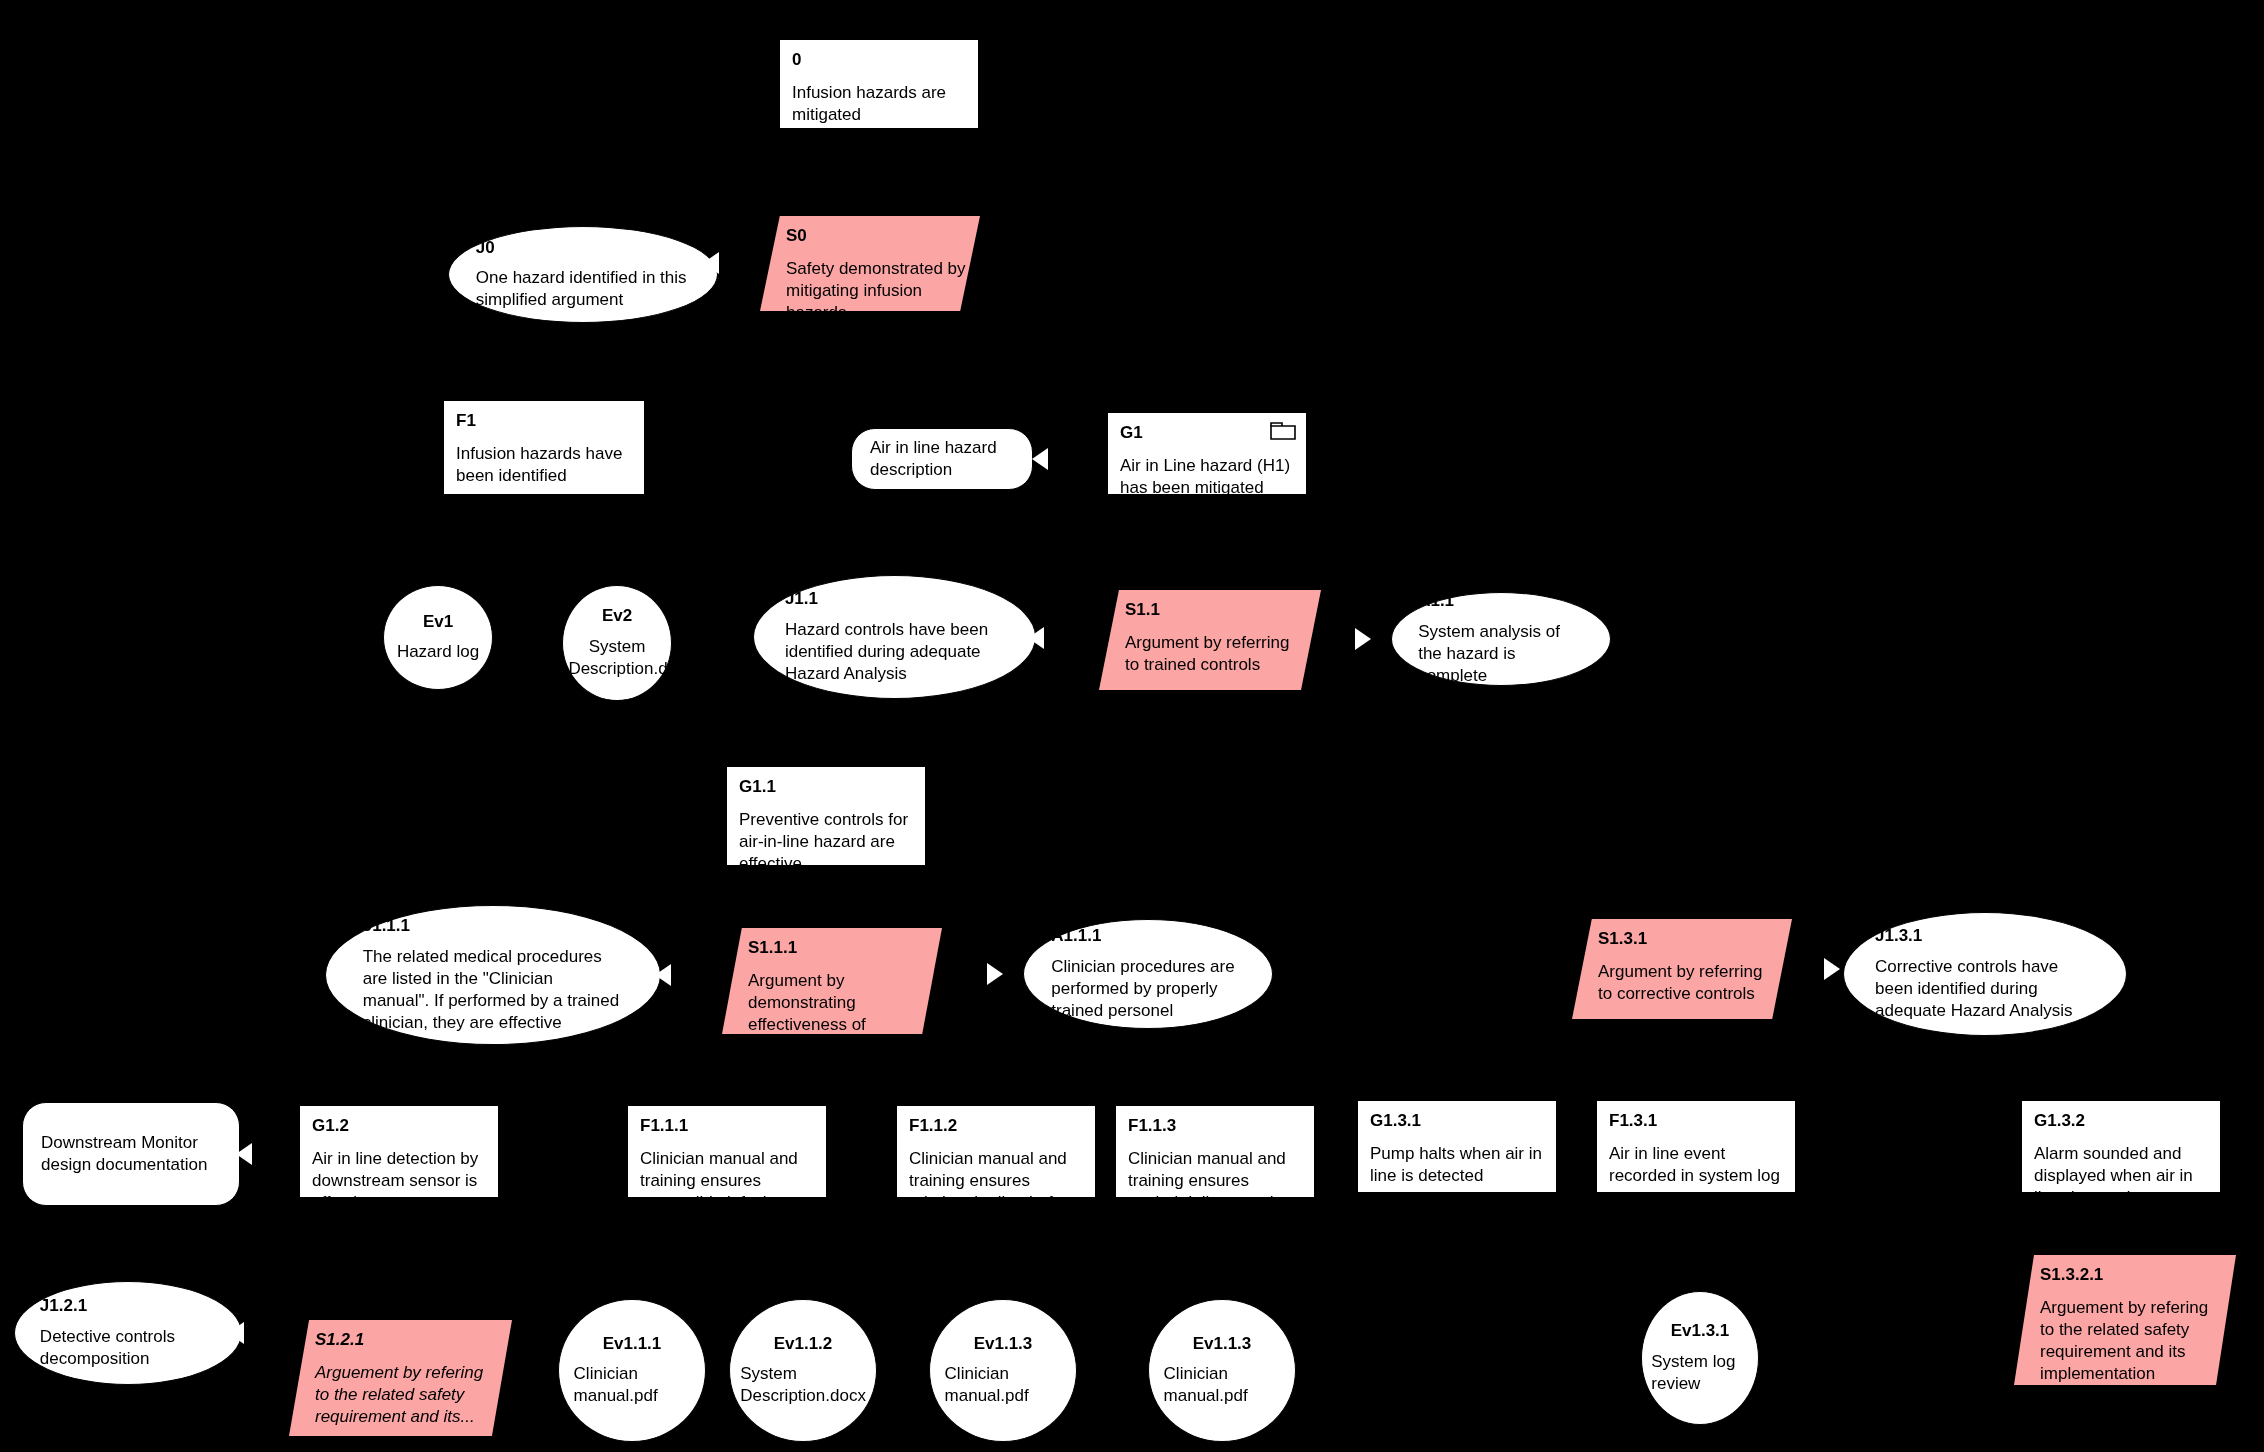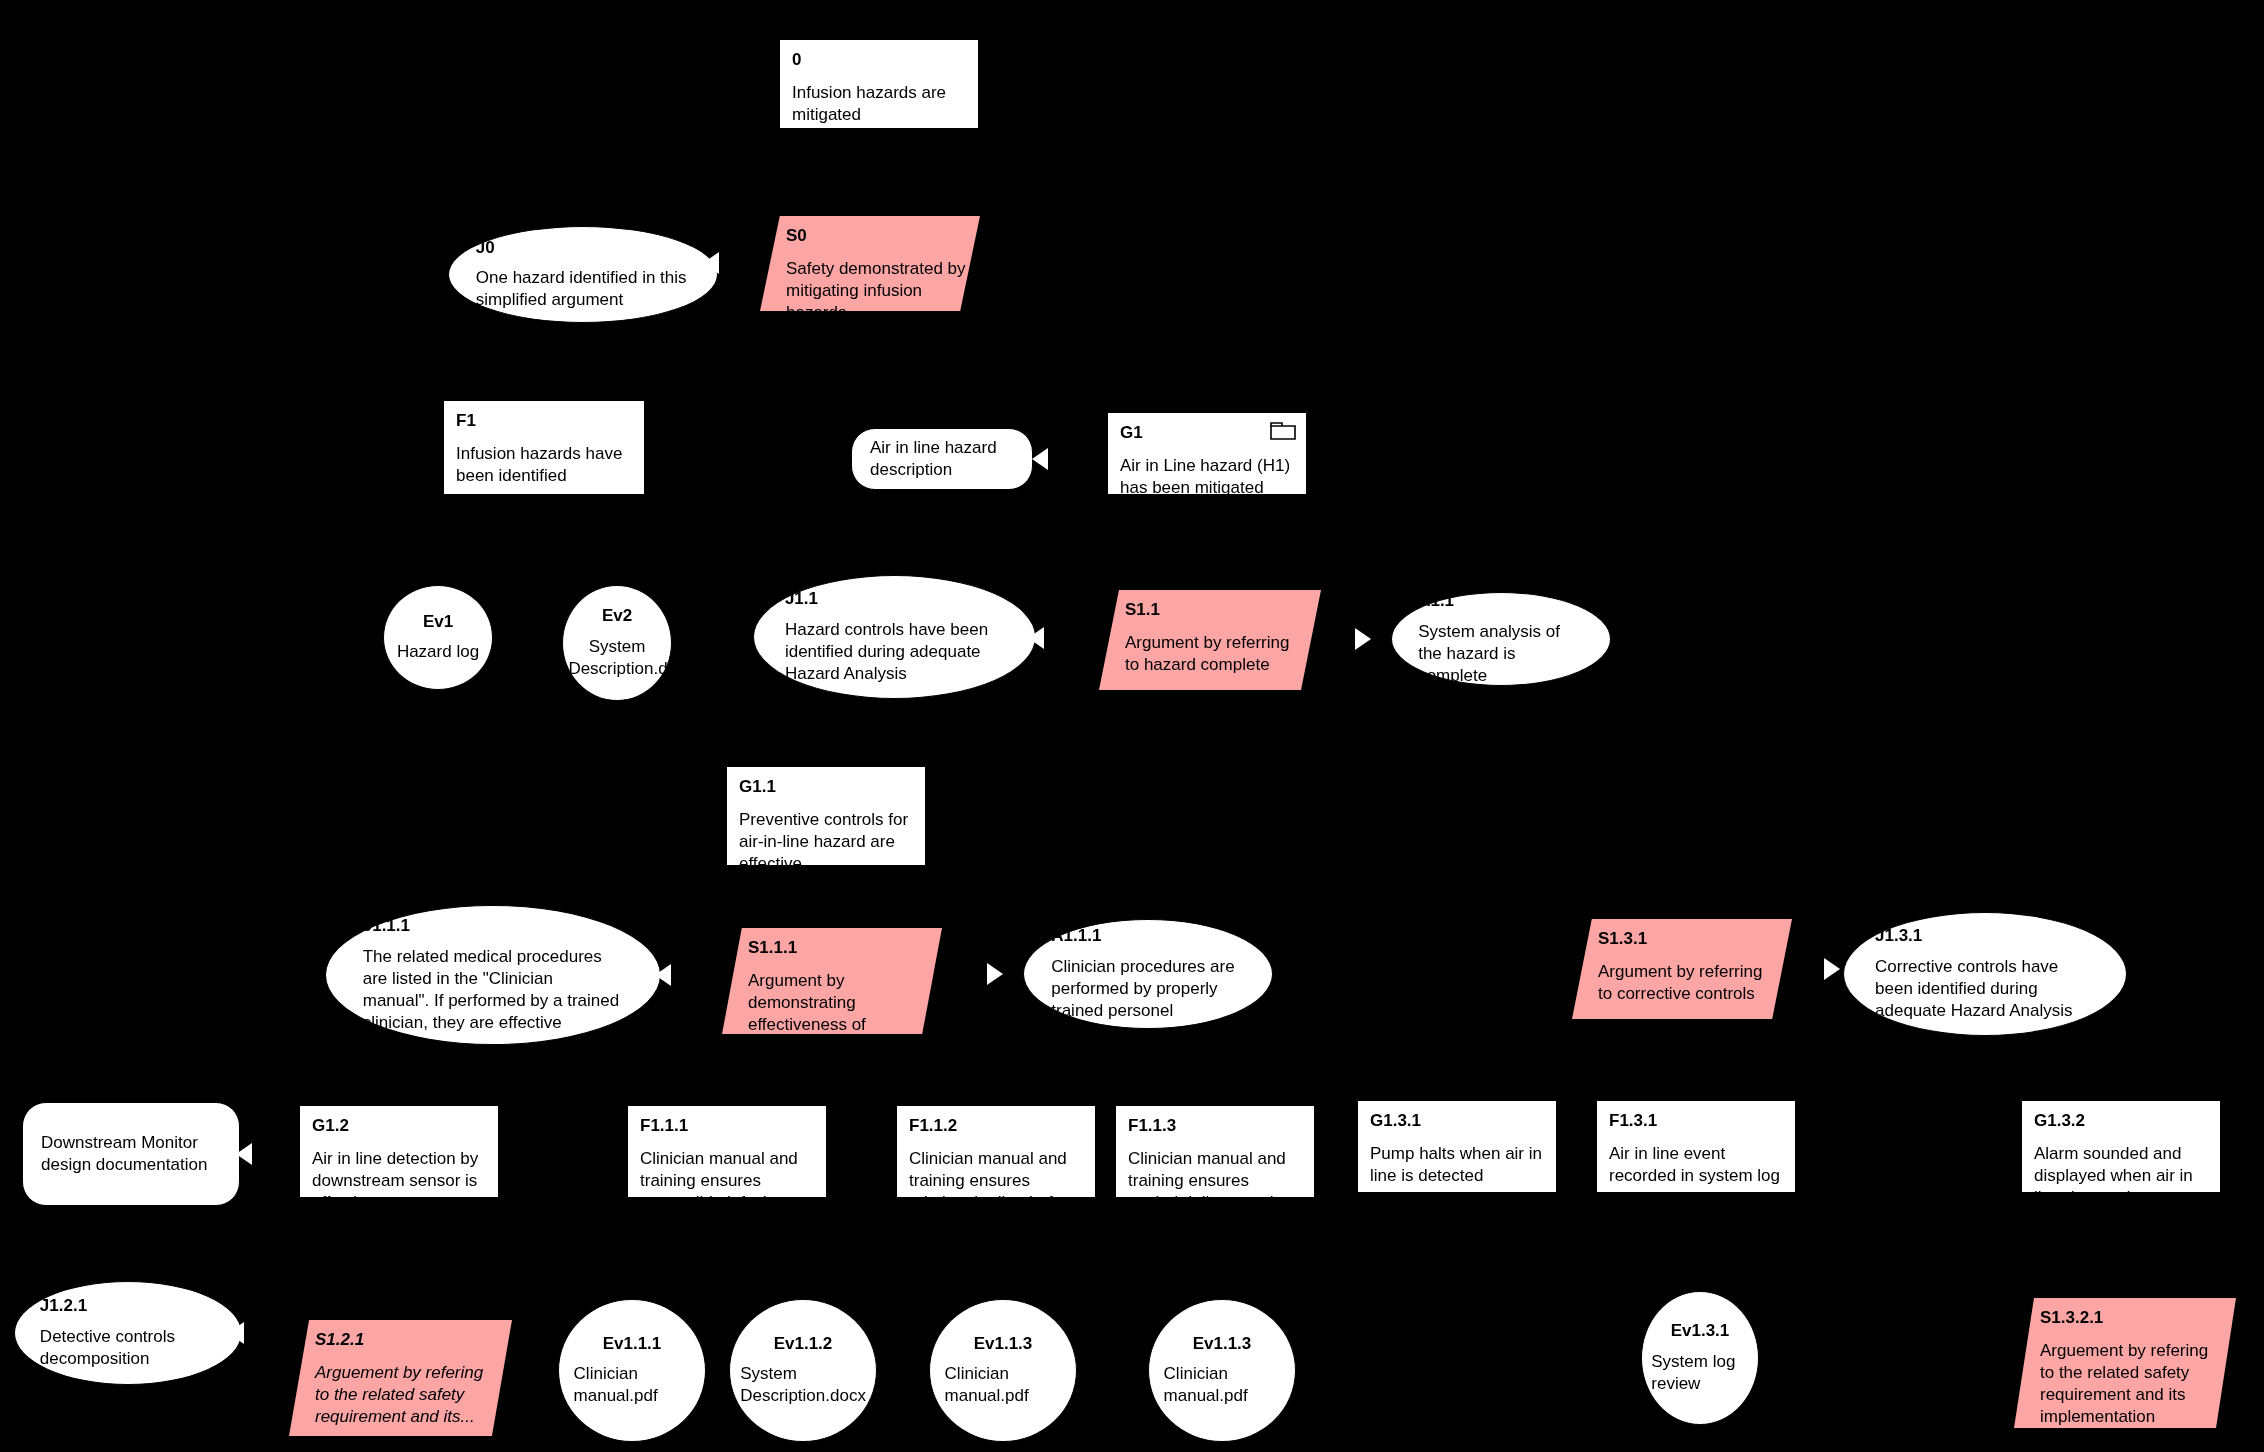--- a/index.html
+++ b/index.html
@@ -163,21 +163,21 @@
     <div class="inner" style="padding:0 11%;">
       <div class="node-ell-id">J1.1</div>
       <div class="node-text">Hazard controls have been identified during adequate Hazard Analysis</div>
     </div>
   </div>
   <div class="arrow arrow-left" style="left:1028px; top:627px;"></div>
 
   <div class="shape-para-outline" style="left:1099px; top:590px; width:222px; height:100px;">
     <div style="padding:10px 14px 8px 26px;">
       <div class="node-id">S1.1</div>
-      <div class="node-text">Argument by referring to hazard complete</div>
+      <div class="node-text">Argument by referring to trained controls</div>
     </div>
   </div>
 
   <div class="arrow arrow-right" style="left:1355px; top:628px;"></div>
   <div class="node shape-ellipse" style="left:1391px; top:592px; width:220px; height:94px;">
     <div class="inner" style="padding:0 12%;">
       <div class="node-ell-id">A1.1</div>
       <div class="node-text">System analysis of the hazard is complete</div>
     </div>
   </div>
@@ -311,20 +311,20 @@
     </div>
   </div>
 
   <div class="node shape-ellipse ell-center" style="left:1641px; top:1291px; width:118px; height:134px;">
     <div class="inner" style="padding:0 8%;">
       <div class="node-ell-id">Ev1.3.1</div>
       <div class="node-text" style="text-align:left;">System log review</div>
     </div>
   </div>
 
-  <div class="shape-para-outline" style="left:2014px; top:1255px; width:222px; height:130px;margin-top:43px;">
+  <div class="shape-para-outline" style="left:2014px; top:1255px; width:222px; height:130px;">
     <div style="padding:10px 14px 8px 26px;">
       <div class="node-id">S1.3.2.1</div>
       <div class="node-text">Arguement by refering to the related safety requirement and its implementation</div>
     </div>
   </div>
 
 </div>
 
 </body></html>

